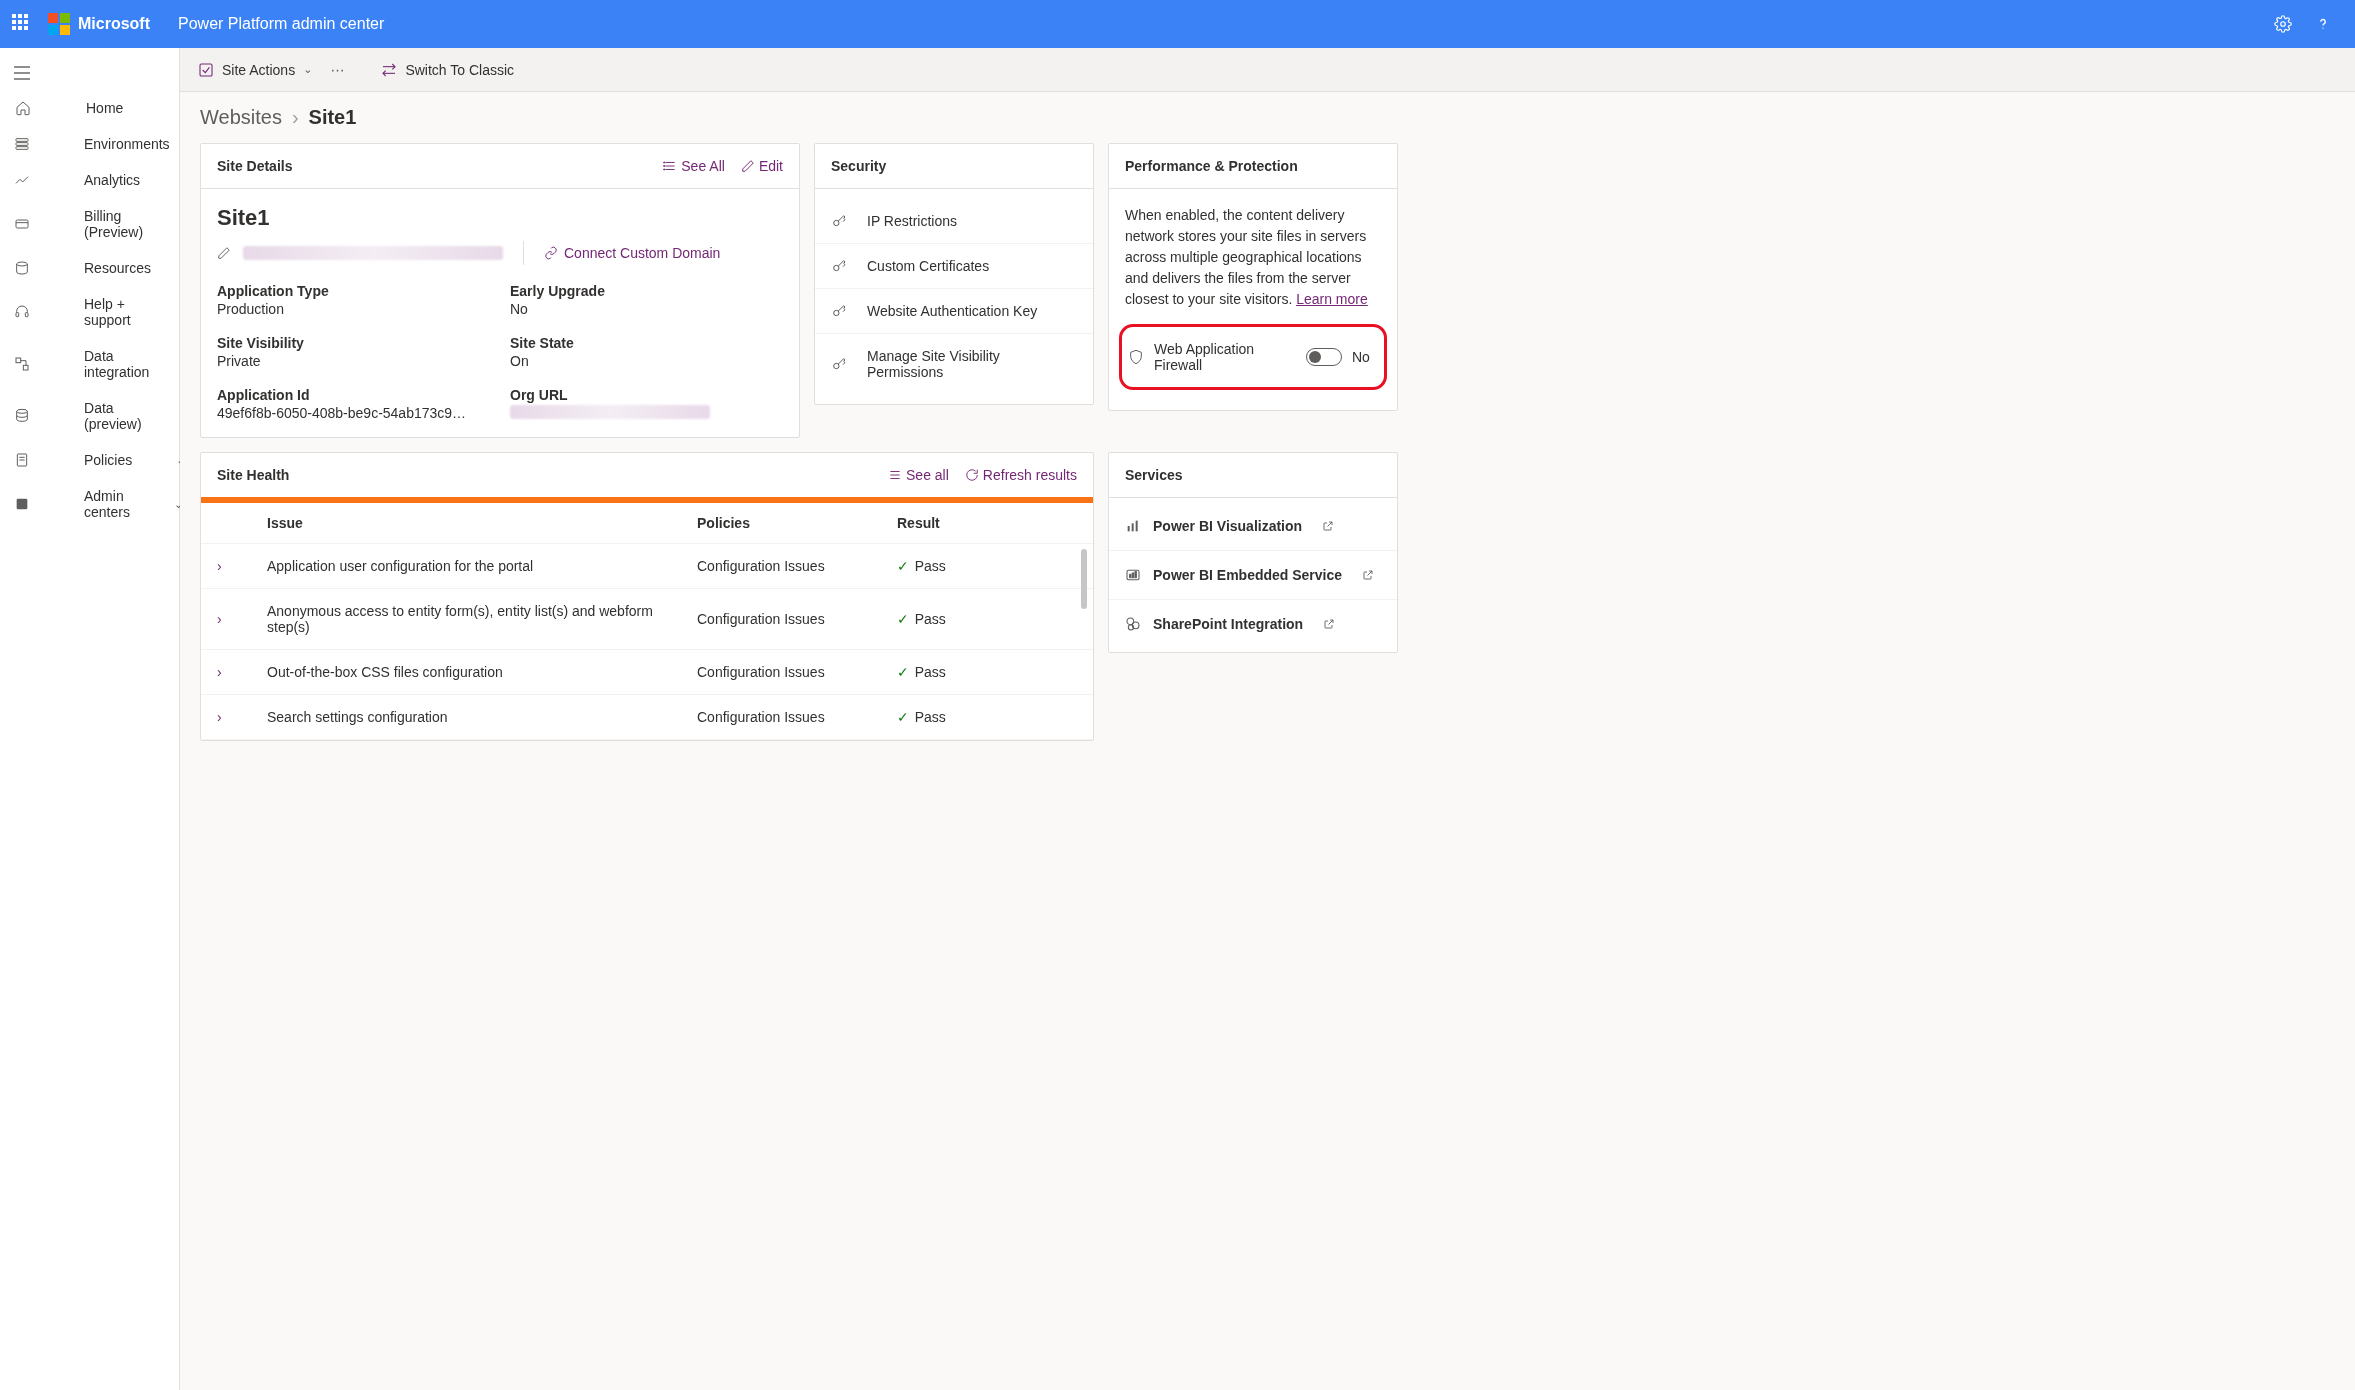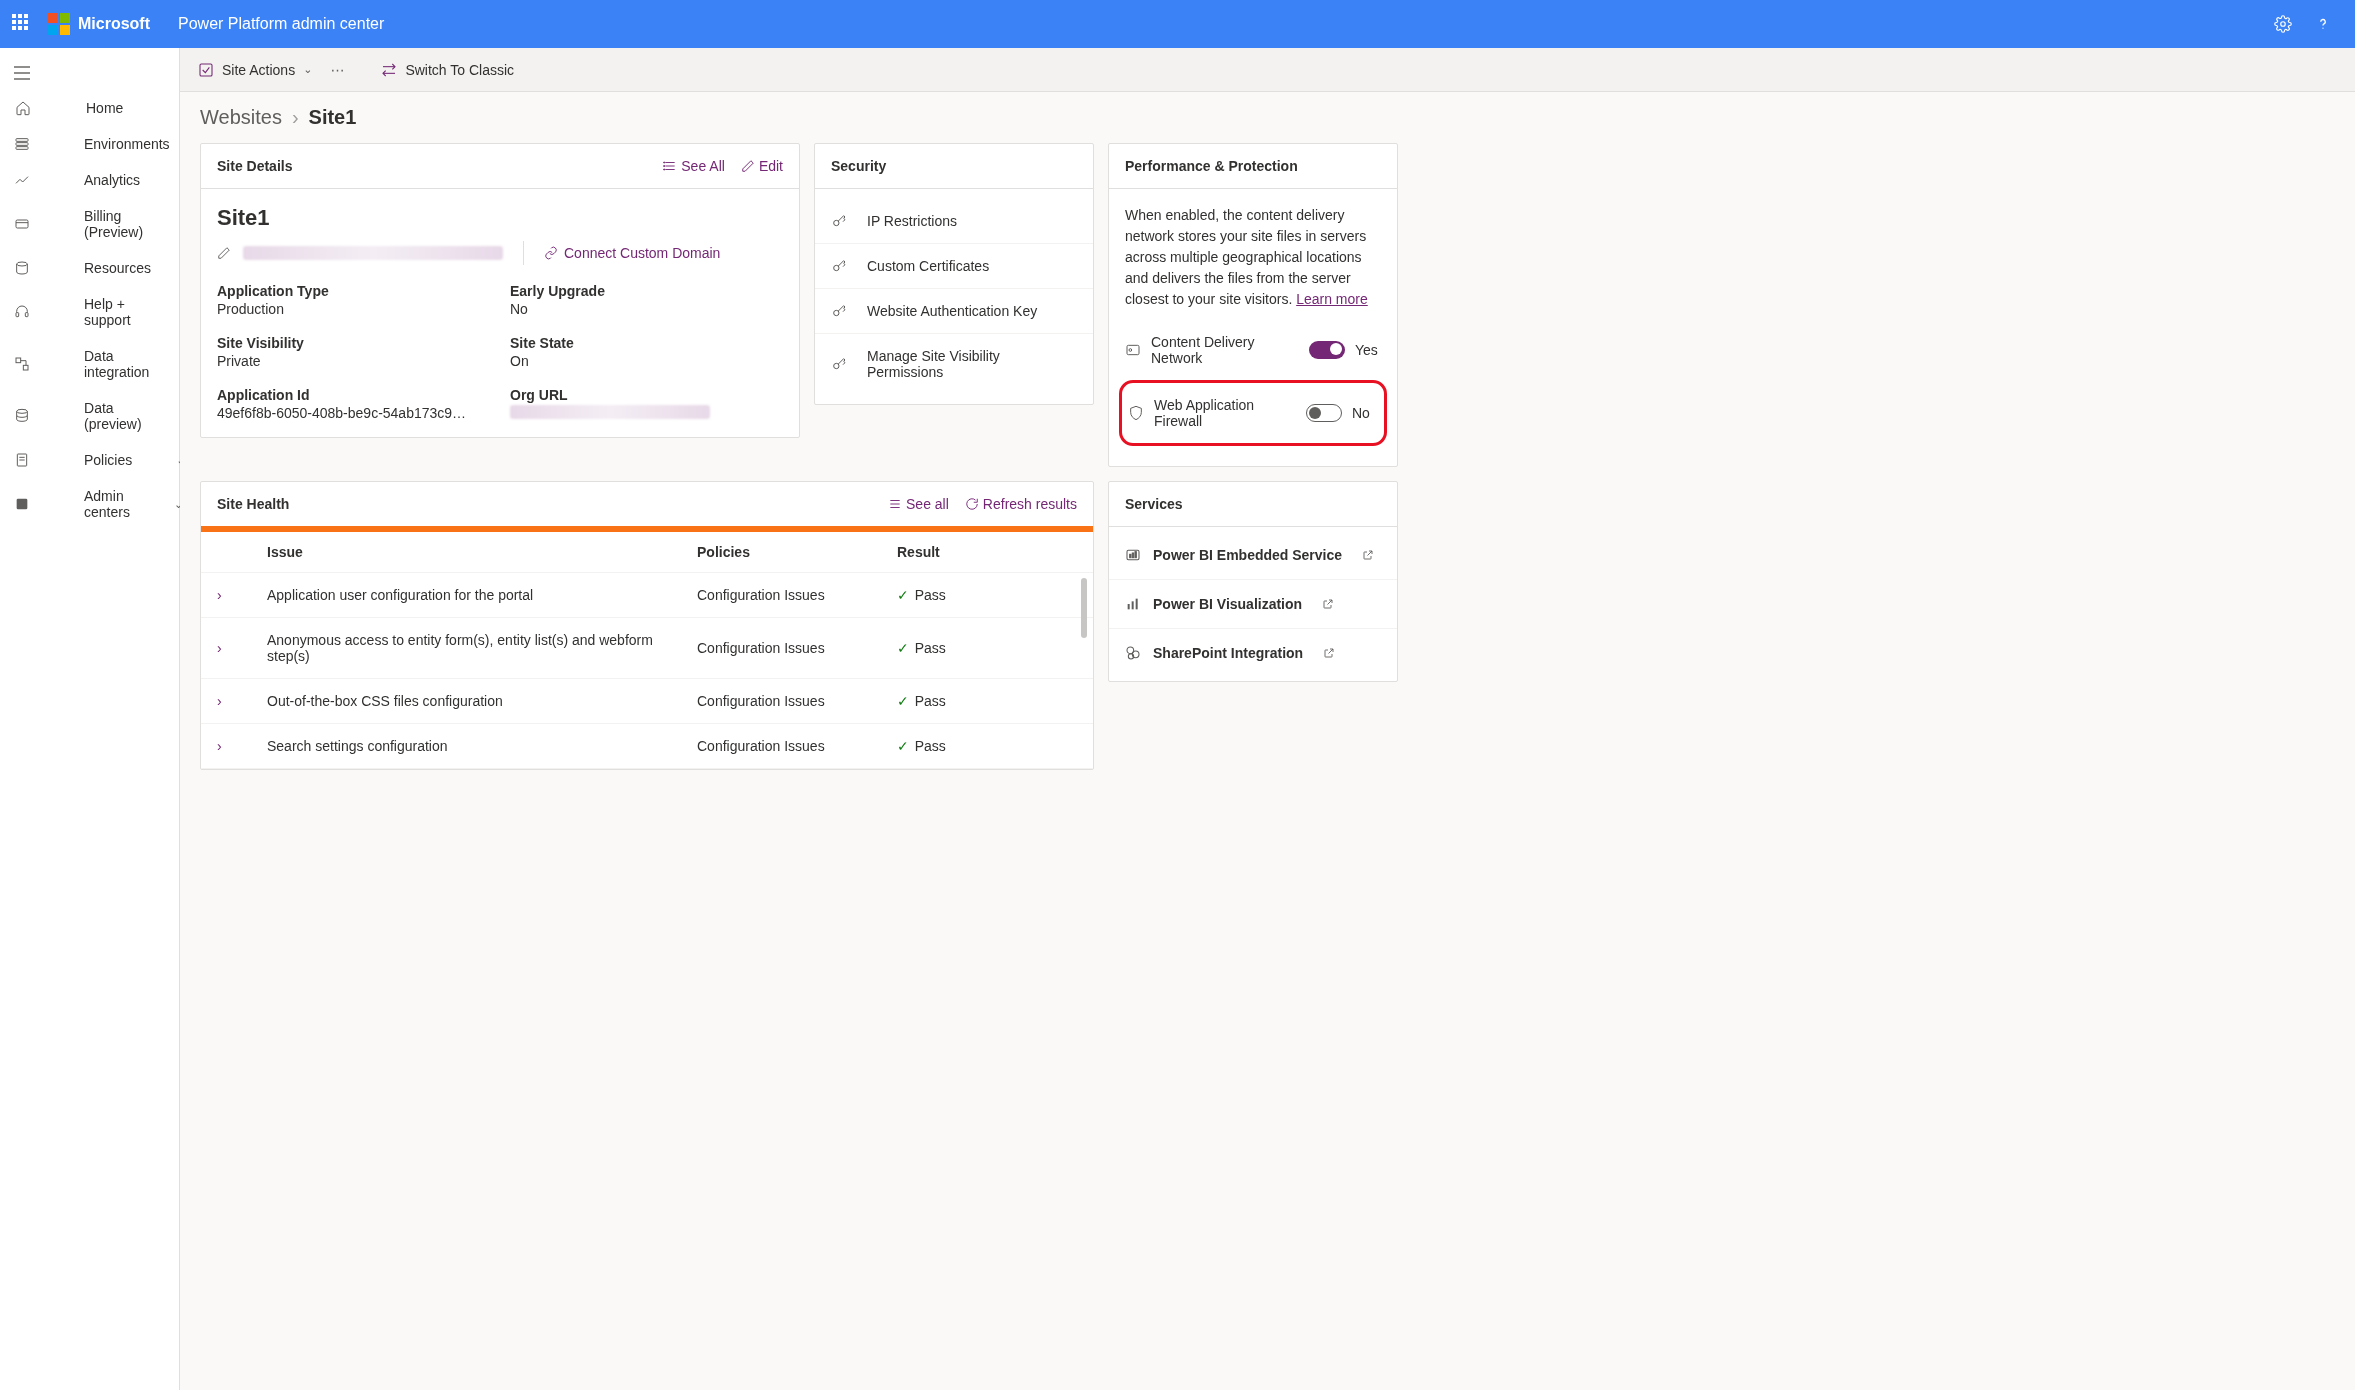--- a/index.html
+++ b/index.html
@@ -376,33 +376,20 @@
             </div>
         </div>
       </div>
 
       <div class="card">
         <div class="card-h">
             <span>Performance &amp; Protection</span>
           </div>
         <div class="perf-body">
           <div class="desc"><span>When enabled, the content delivery network stores your site files in servers across multiple geographical locations and delivers the files from the server closest to your site visitors. </span><a>Learn more</a></div>
-          <div class="toggle-row">
-            <span class="ti">
-                <svg width="16" height="16" viewBox="0 0 24 24" fill="none" stroke="currentColor" stroke-width="1.5">
-                  <rect x="3" y="5" width="18" height="14" rx="2"></rect>
-                  <circle cx="8" cy="12" r="2"></circle>
-                </svg>
-              </span>
-            <span class="tlabel">Content Delivery Network</span>
-            <div class="toggle on">
-                <div class="knob"></div>
-              </div>
-            <span class="state">Yes</span>
-          </div>
           <div class="highlight">
             <div class="toggle-row">
               <span class="ti">
                   <svg width="16" height="16" viewBox="0 0 24 24" fill="none" stroke="currentColor" stroke-width="1.5">
                     <path d="M12 2l8 3v6c0 5-3.5 9-8 11-4.5-2-8-6-8-11V5z"></path>
                   </svg>
                 </span>
               <span class="tlabel">Web Application Firewall</span>
               <div class="toggle off">
                   <div class="knob"></div>
@@ -481,55 +468,55 @@
         </div>
       </div>
 
       <div class="card">
         <div class="card-h">
             <span>Services</span>
           </div>
         <div class="svc-list">
           <div class="svc-item">
               <span style="color:#605e5c;">
+                <svg width="16" height="16" viewBox="0 0 24 24" fill="currentColor">
+                  <rect x="4" y="12" width="3" height="8"></rect>
+                  <rect x="10" y="8" width="3" height="12"></rect>
+                  <rect x="16" y="4" width="3" height="16"></rect>
+                </svg>
+              </span>
+              <span>Power BI Visualization</span>
+              <span class="ext">
+                <svg width="12" height="12" viewBox="0 0 24 24" fill="none" stroke="currentColor" stroke-width="1.8">
+                  <path d="M14 4h6v6"></path>
+                  <path d="M20 4l-9 9"></path>
+                  <path d="M18 14v5a1 1 0 0 1-1 1H5a1 1 0 0 1-1-1V7a1 1 0 0 1 1-1h5"></path>
+                </svg>
+              </span>
+            </div>
+          <div class="svc-item">
+              <span style="color:#605e5c;">
                 <svg width="16" height="16" viewBox="0 0 24 24" fill="none" stroke="currentColor" stroke-width="1.6">
                   <rect x="3" y="5" width="18" height="14" rx="2"></rect>
                   <rect x="7" y="11" width="2" height="5" fill="currentColor"></rect>
                   <rect x="11" y="9" width="2" height="7" fill="currentColor"></rect>
                   <rect x="15" y="7" width="2" height="9" fill="currentColor"></rect>
                 </svg>
               </span>
               <span>Power BI Embedded Service</span>
               <span class="ext">
                 <svg width="12" height="12" viewBox="0 0 24 24" fill="none" stroke="currentColor" stroke-width="1.8">
                   <path d="M14 4h6v6"></path>
                   <path d="M20 4l-9 9"></path>
                   <path d="M18 14v5a1 1 0 0 1-1 1H5a1 1 0 0 1-1-1V7a1 1 0 0 1 1-1h5"></path>
                 </svg>
               </span>
             </div>
           <div class="svc-item">
               <span style="color:#605e5c;">
-                <svg width="16" height="16" viewBox="0 0 24 24" fill="currentColor">
-                  <rect x="4" y="12" width="3" height="8"></rect>
-                  <rect x="10" y="8" width="3" height="12"></rect>
-                  <rect x="16" y="4" width="3" height="16"></rect>
-                </svg>
-              </span>
-              <span>Power BI Visualization</span>
-              <span class="ext">
-                <svg width="12" height="12" viewBox="0 0 24 24" fill="none" stroke="currentColor" stroke-width="1.8">
-                  <path d="M14 4h6v6"></path>
-                  <path d="M20 4l-9 9"></path>
-                  <path d="M18 14v5a1 1 0 0 1-1 1H5a1 1 0 0 1-1-1V7a1 1 0 0 1 1-1h5"></path>
-                </svg>
-              </span>
-            </div>
-          <div class="svc-item">
-              <span style="color:#605e5c;">
                 <svg width="16" height="16" viewBox="0 0 24 24" fill="none" stroke="currentColor" stroke-width="1.6">
                   <circle cx="8" cy="8" r="5"></circle>
                   <circle cx="16" cy="14" r="5"></circle>
                   <circle cx="9" cy="17" r="4"></circle>
                 </svg>
               </span>
               <span>SharePoint Integration</span>
               <span class="ext">
                 <svg width="12" height="12" viewBox="0 0 24 24" fill="none" stroke="currentColor" stroke-width="1.8">
                   <path d="M14 4h6v6"></path>

